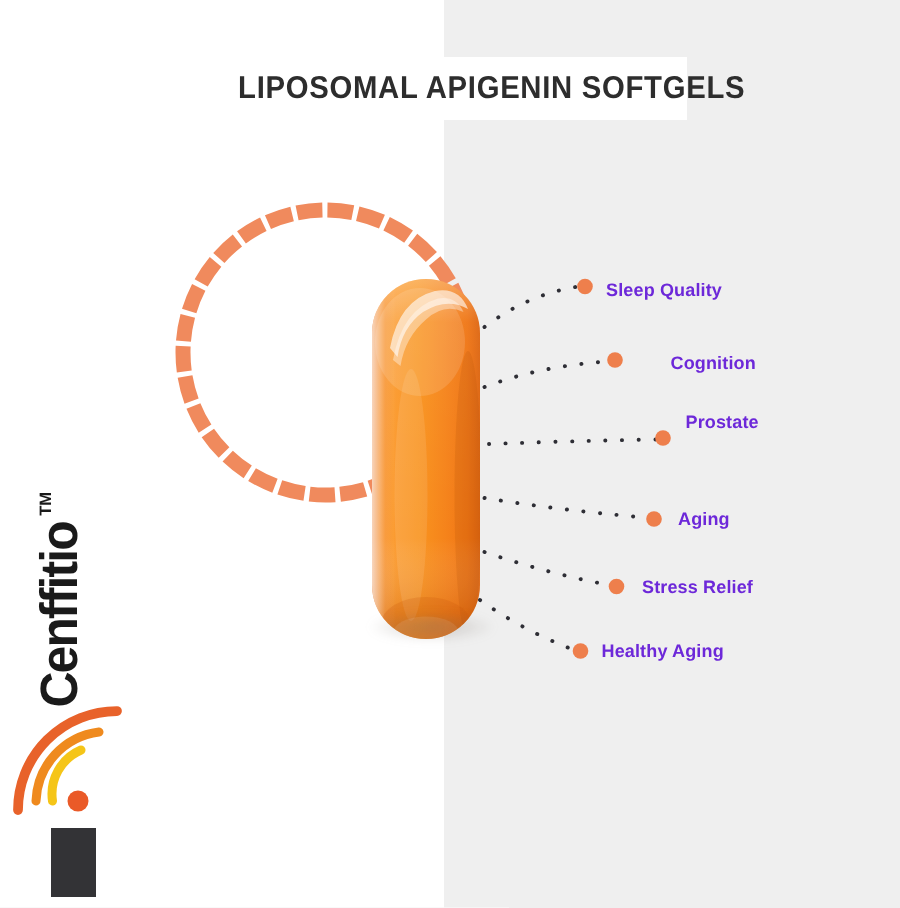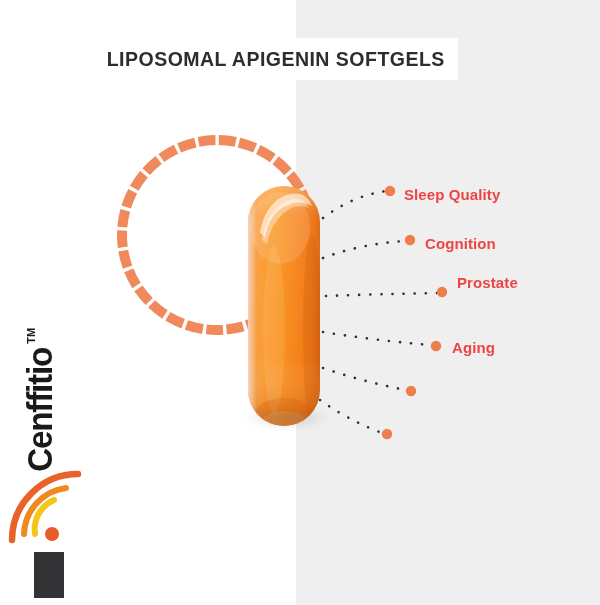--- a/index.html
+++ b/index.html
@@ -12,21 +12,21 @@
   }
   #stage{position:relative;width:600px;height:605px;overflow:hidden;}
 
   
   .bg-left{position:absolute;left:0;top:0;width:296px;height:605px;background:#ffffff;}
   .bg-right{position:absolute;left:296px;top:0;width:304px;height:605px;background:#efefef;}
 
   
   .title-band{
     position:absolute;left:146px;top:38px;width:312px;height:42px;
-    background:#ffffff;display:flex;align-items:center;justify-content:flex-end;
+    background:#ffffff;display:flex;align-items:center;justify-content:flex-start;
   }
   .title-text{
     font-family:"Liberation Sans Narrow","Liberation Sans",sans-serif;
     font-weight:bold;font-size:21px;letter-spacing:.5px;
     color:#2d2d2d;white-space:nowrap;
     transform:scaleX(.93);transform-origin:center;
   }
 
   
   .ring{position:absolute;left:114px;top:132px;width:206px;height:206px;}
@@ -38,21 +38,21 @@
     background:radial-gradient(ellipse at center, rgba(120,110,100,.30) 0%, rgba(120,110,100,.12) 45%, rgba(255,255,255,0) 72%);
     filter:blur(3px);
   }
 
   
   .leaders{position:absolute;left:0;top:0;width:600px;height:605px;}
 
   
   .benefit{
     position:absolute;
-    font-size:15px;font-weight:bold;color:#ef4444;
+    font-size:12px;font-weight:bold;color:#6d28d9;
     white-space:nowrap;letter-spacing:.1px;
   }
 
   
   .logo{position:absolute;left:2px;top:296px;width:96px;height:300px;}
   .logo-word{
     position:absolute;left:-62px;top:86px;width:200px;height:40px;
     transform:rotate(-90deg);transform-origin:center center;
     display:flex;align-items:baseline;justify-content:center;
   }
@@ -147,23 +147,25 @@
       <circle cx="411" cy="391" r="5.2" fill="#ee7f4c"></circle>
       <circle cx="387" cy="434" r="5.2" fill="#ee7f4c"></circle>
     </g>
   </svg>
 
   <div class="title-band">
     <span class="title-text">LIPOSOMAL APIGENIN SOFTGELS</span>
   </div>
 
   <div class="benefit" style="left:404px;top:186px">Sleep Quality</div>
-  <div class="benefit" style="left:425px;top:235px">Cognition</div>
+  <div class="benefit" style="left:447px;top:235px">Cognition</div>
   <div class="benefit" style="left:457px;top:274px">Prostate</div>
   <div class="benefit" style="left:452px;top:339px">Aging</div>
+  <div class="benefit" style="left:428px;top:384px">Stress Relief</div>
+  <div class="benefit" style="left:401px;top:427px">Healthy Aging</div>
 
   <div class="logo">
     <div class="logo-word">
       <span class="w">Cenffitio</span>
         <span class="tm">TM</span>
     </div>
     <svg class="logo-mark" viewBox="0 0 96 92">
       <g fill="none" stroke-linecap="round">
         <path d="M76 10 A66 66 0 0 0 10 76" stroke="#e8622a" stroke-width="6.5"></path>
         <path d="M64 24 A48 48 0 0 0 22 70" stroke="#ef8a1e" stroke-width="6"></path>

